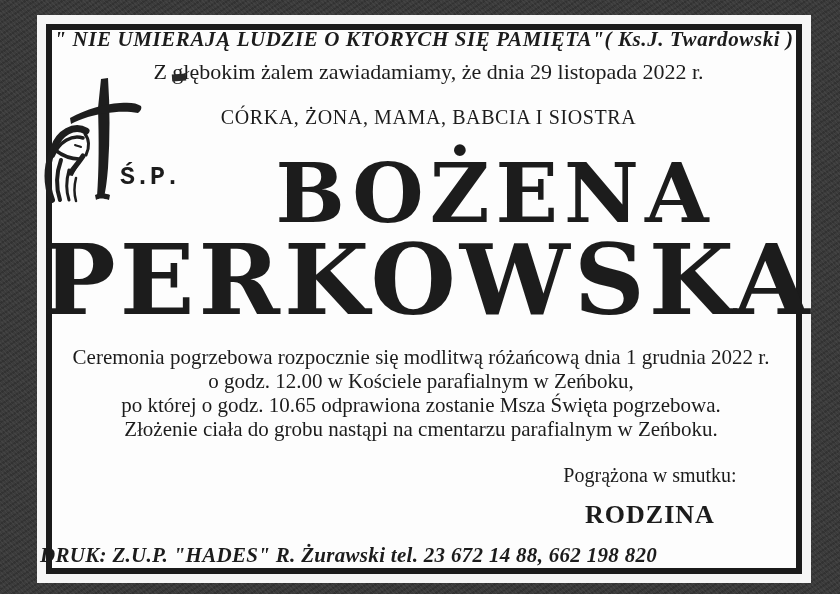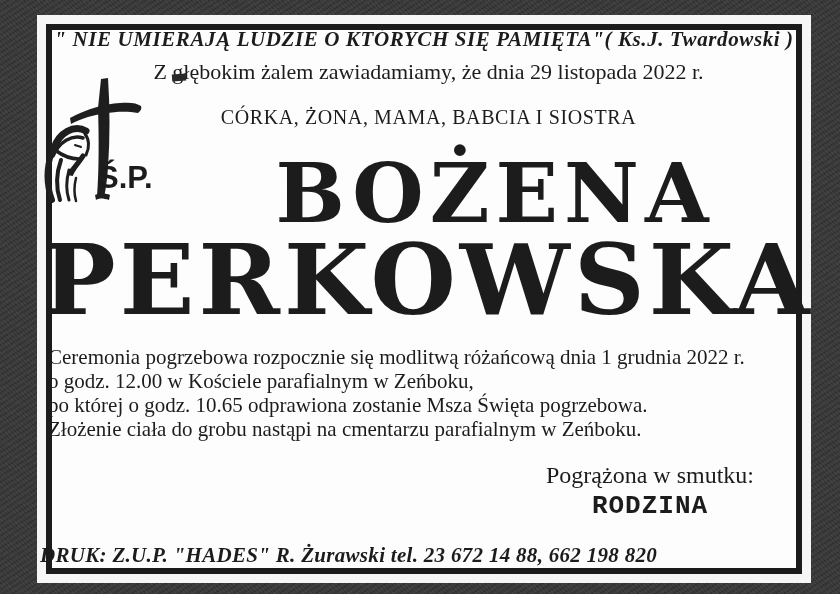--- a/index.html
+++ b/index.html
@@ -27,37 +27,37 @@
   .quote{
     left:54px;right:46px;top:27px;text-align:center;
     font-weight:bold;font-style:italic;font-size:21px;line-height:24px;
     letter-spacing:.6px;white-space:nowrap;
   }
   .announce{left:63px;right:46px;top:57px;text-align:center;font-size:22px;line-height:29px;}
   .announce .relatives{font-size:20px;letter-spacing:.6px;margin-top:17px;}
 
   .memorial-icon{position:absolute;left:42px;top:76px;width:150px;height:130px;}
   .sp{
-    left:98px;top:158px;font-family:Liberation Sans, sans-serif;
-    font-weight:bold;font-size:31px;line-height:40px;
+    left:120px;top:158px;font-family:Liberation Mono, monospace;
+    font-weight:bold;font-size:25px;line-height:40px;
   }
   .first-name{
     left:150px;right:0;top:150px;text-align:center;
     font-family:"DejaVu Serif", serif;font-weight:bold;
     font-size:82px;line-height:86px;letter-spacing:6px;white-space:nowrap;
   }
   .last-name{
     left:0;right:0;top:230px;text-align:center;
     font-family:"DejaVu Serif", serif;font-weight:bold;
     font-size:98px;line-height:100px;letter-spacing:4px;white-space:nowrap;padding-left:16px;
   }
-  .ceremony{left:48px;right:46px;top:345px;font-size:21px;line-height:24px;}
+  .ceremony{left:48px;right:46px;top:345px;text-align:center;font-size:21px;line-height:24px;}
   .signoff{left:505px;top:461px;width:290px;text-align:center;}
-  .signoff .phrase{font-size:24px;line-height:28px;}
-  .signoff .family{font-size:26px;line-height:28px;font-weight:bold;letter-spacing:1px;margin-top:3px;font-family:Liberation Mono, monospace;}
+  .signoff .phrase{font-size:20px;line-height:28px;}
+  .signoff .family{font-size:26px;line-height:28px;font-weight:bold;letter-spacing:1px;margin-top:12px;}
   .footer{
     left:40px;top:543px;font-weight:bold;font-style:italic;
     font-size:21px;line-height:25px;letter-spacing:.3px;white-space:nowrap;
   }
   .artifact{left:172px;top:74px;width:14px;height:7px;background:#2a2a2a;transform:rotate(-4deg);}
 </style>
 </head>
 <body>
 
 <div class="stage">

